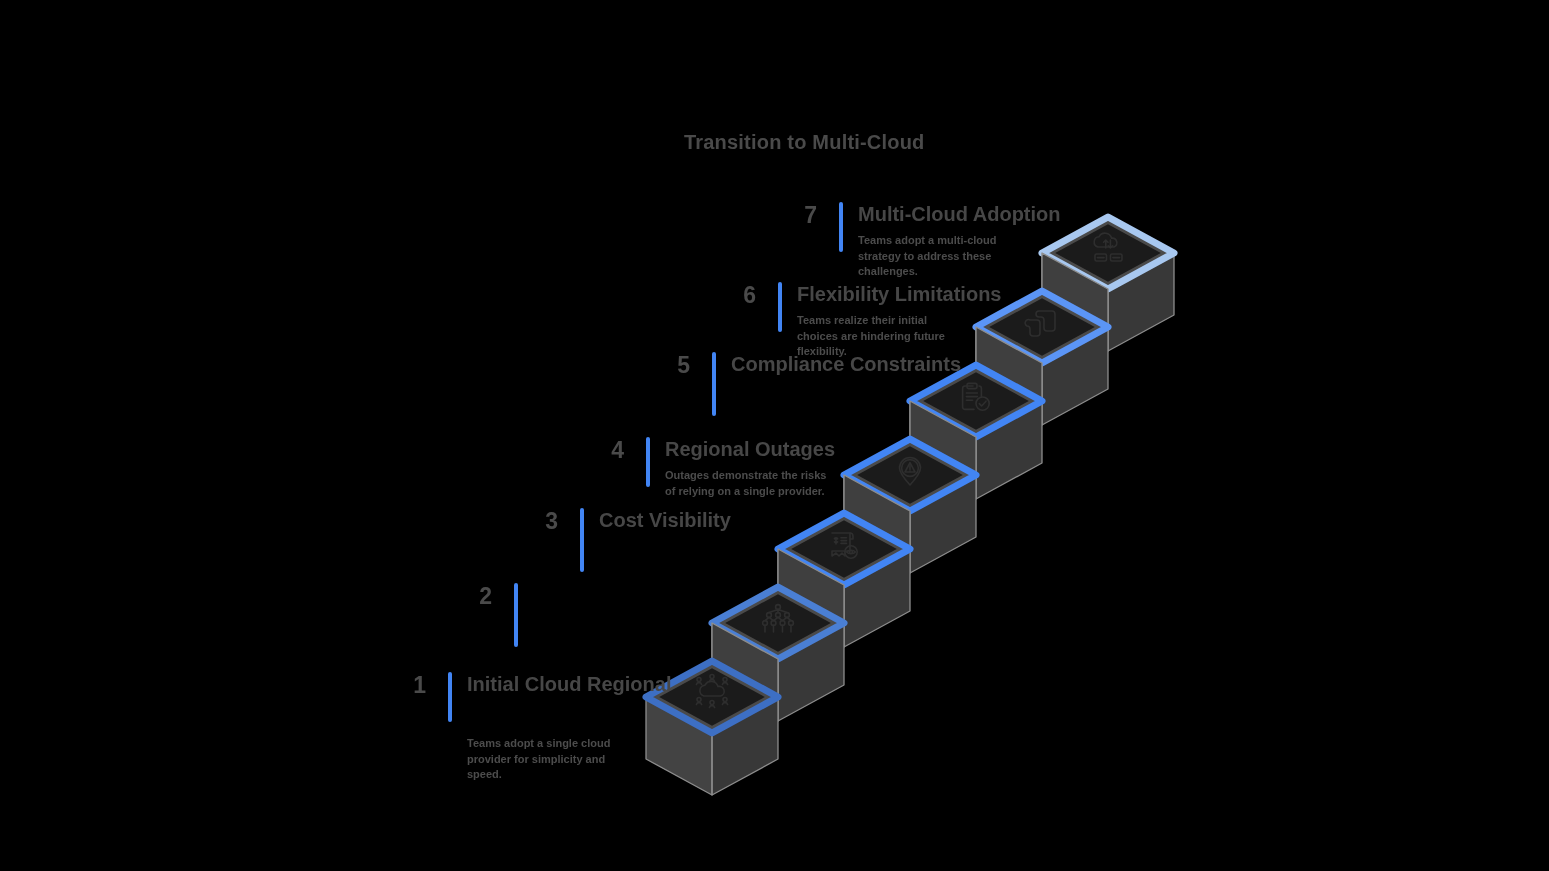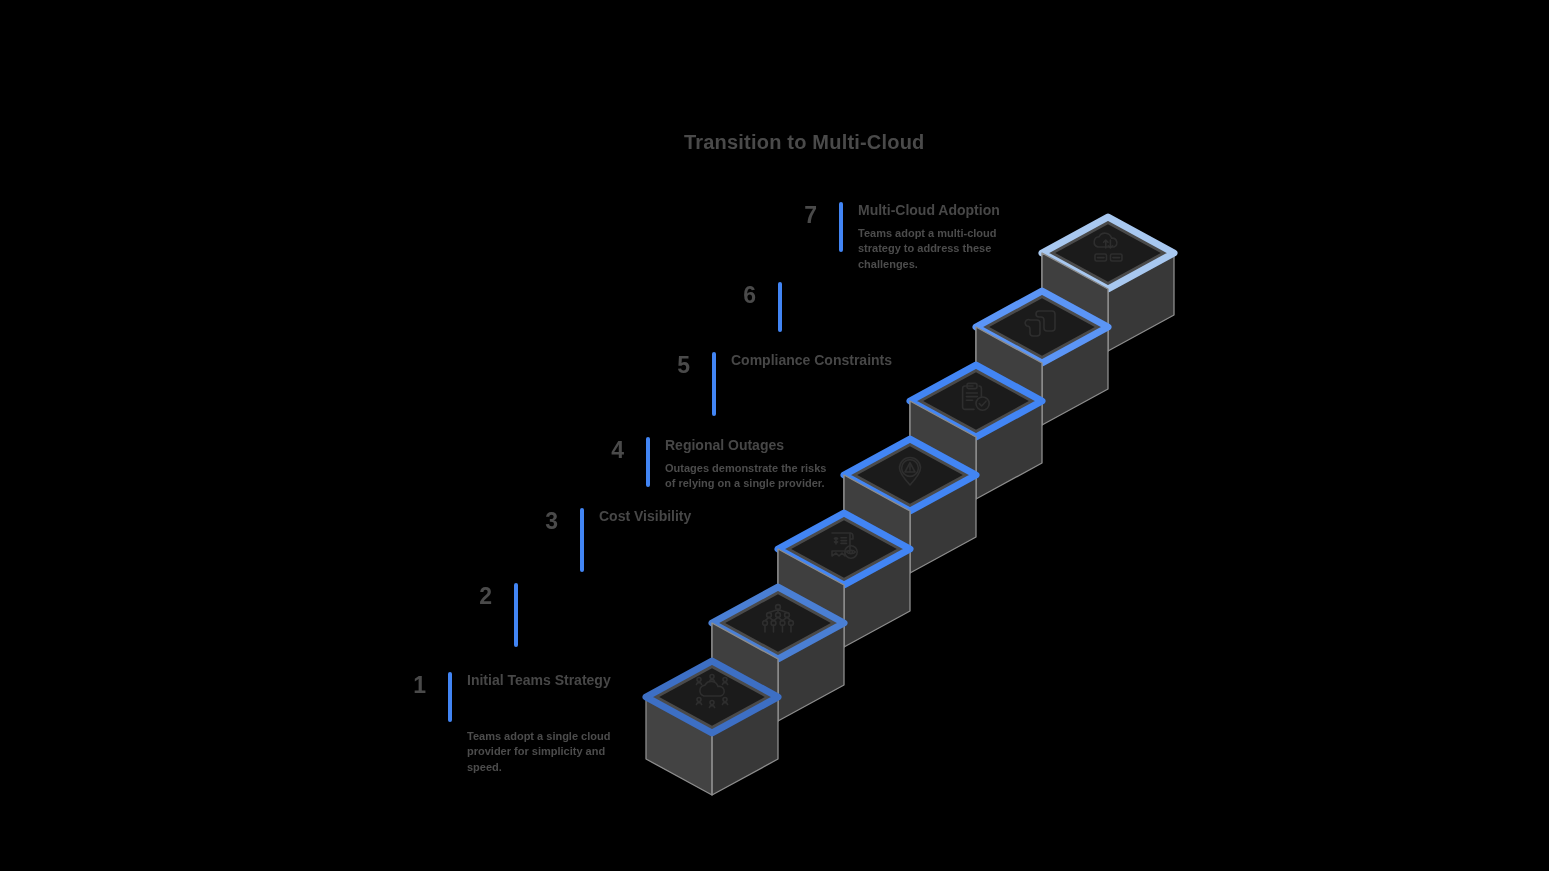--- a/index.html
+++ b/index.html
@@ -27,21 +27,21 @@
     font-size:23px; font-weight:bold; color:#4a4a4a;
     line-height:1; min-width:22px; text-align:right;
     margin-top:2px;
   }
   .accent-bar {
     width:4px; border-radius:2px; margin:0 15px 0 22px;
     flex:0 0 4px;
   }
   .step-body { }
   .step-title {
-    font-size:14px; font-weight:bold; color:#474747;
+    font-size:20px; font-weight:bold; color:#474747;
     line-height:1.2; margin-bottom:7px; white-space:nowrap;
   }
   .step-desc {
     font-size:11px; font-weight:bold; color:#4c4c4c;
     line-height:1.42;
   }
 
   
   .iso-layer { position:absolute; left:0; top:0; width:1549px; height:871px; }
   .iso-layer svg { display:block; }
@@ -197,21 +197,21 @@
             <path d="M 10.4,11.4 a 2.7,2.4 0 0 1 5.2,0"></path>
           </g>
         </g>
     </svg>
   </div>
 
   <div class="step-text" style="left:404px; top:672px; width:240px;">
     <div class="step-num">1</div>
     <div class="accent-bar" style="height: 50px; background: rgb(66, 133, 244);"></div>
     <div class="step-body">
-      <div class="step-title">Initial Teams Strategy</div>
+      <div class="step-title">Initial Cloud Regional</div>
       <div class="step-desc" style="width:160px;margin-top:40px;">Teams adopt a single cloud provider for simplicity and speed.</div>
     </div>
   </div>
 
   <div class="step-text" style="left:470px; top:583px; width:250px;">
     <div class="step-num">2</div>
     <div class="accent-bar" style="height: 64px; background: rgb(66, 133, 244);"></div>
   </div>
 
   <div class="step-text" style="left:536px; top:508px; width:250px;">
@@ -235,20 +235,24 @@
     <div class="step-num">5</div>
     <div class="accent-bar" style="height: 64px; background: rgb(66, 133, 244);"></div>
     <div class="step-body">
       <div class="step-title">Compliance Constraints</div>
     </div>
   </div>
 
   <div class="step-text" style="left:734px; top:282px; width:260px;">
     <div class="step-num">6</div>
     <div class="accent-bar" style="height: 50px; background: rgb(66, 133, 244);"></div>
+    <div class="step-body">
+      <div class="step-title">Flexibility Limitations</div>
+      <div class="step-desc" style="width:152px;">Teams realize their initial choices are hindering future flexibility.</div>
+    </div>
   </div>
 
   <div class="step-text" style="left:795px; top:202px; width:270px;">
     <div class="step-num">7</div>
     <div class="accent-bar" style="height: 50px; background: rgb(66, 133, 244);"></div>
     <div class="step-body">
       <div class="step-title">Multi-Cloud Adoption</div>
       <div class="step-desc" style="width:178px;">Teams adopt a multi-cloud strategy to address these challenges.</div>
     </div>
   </div>

